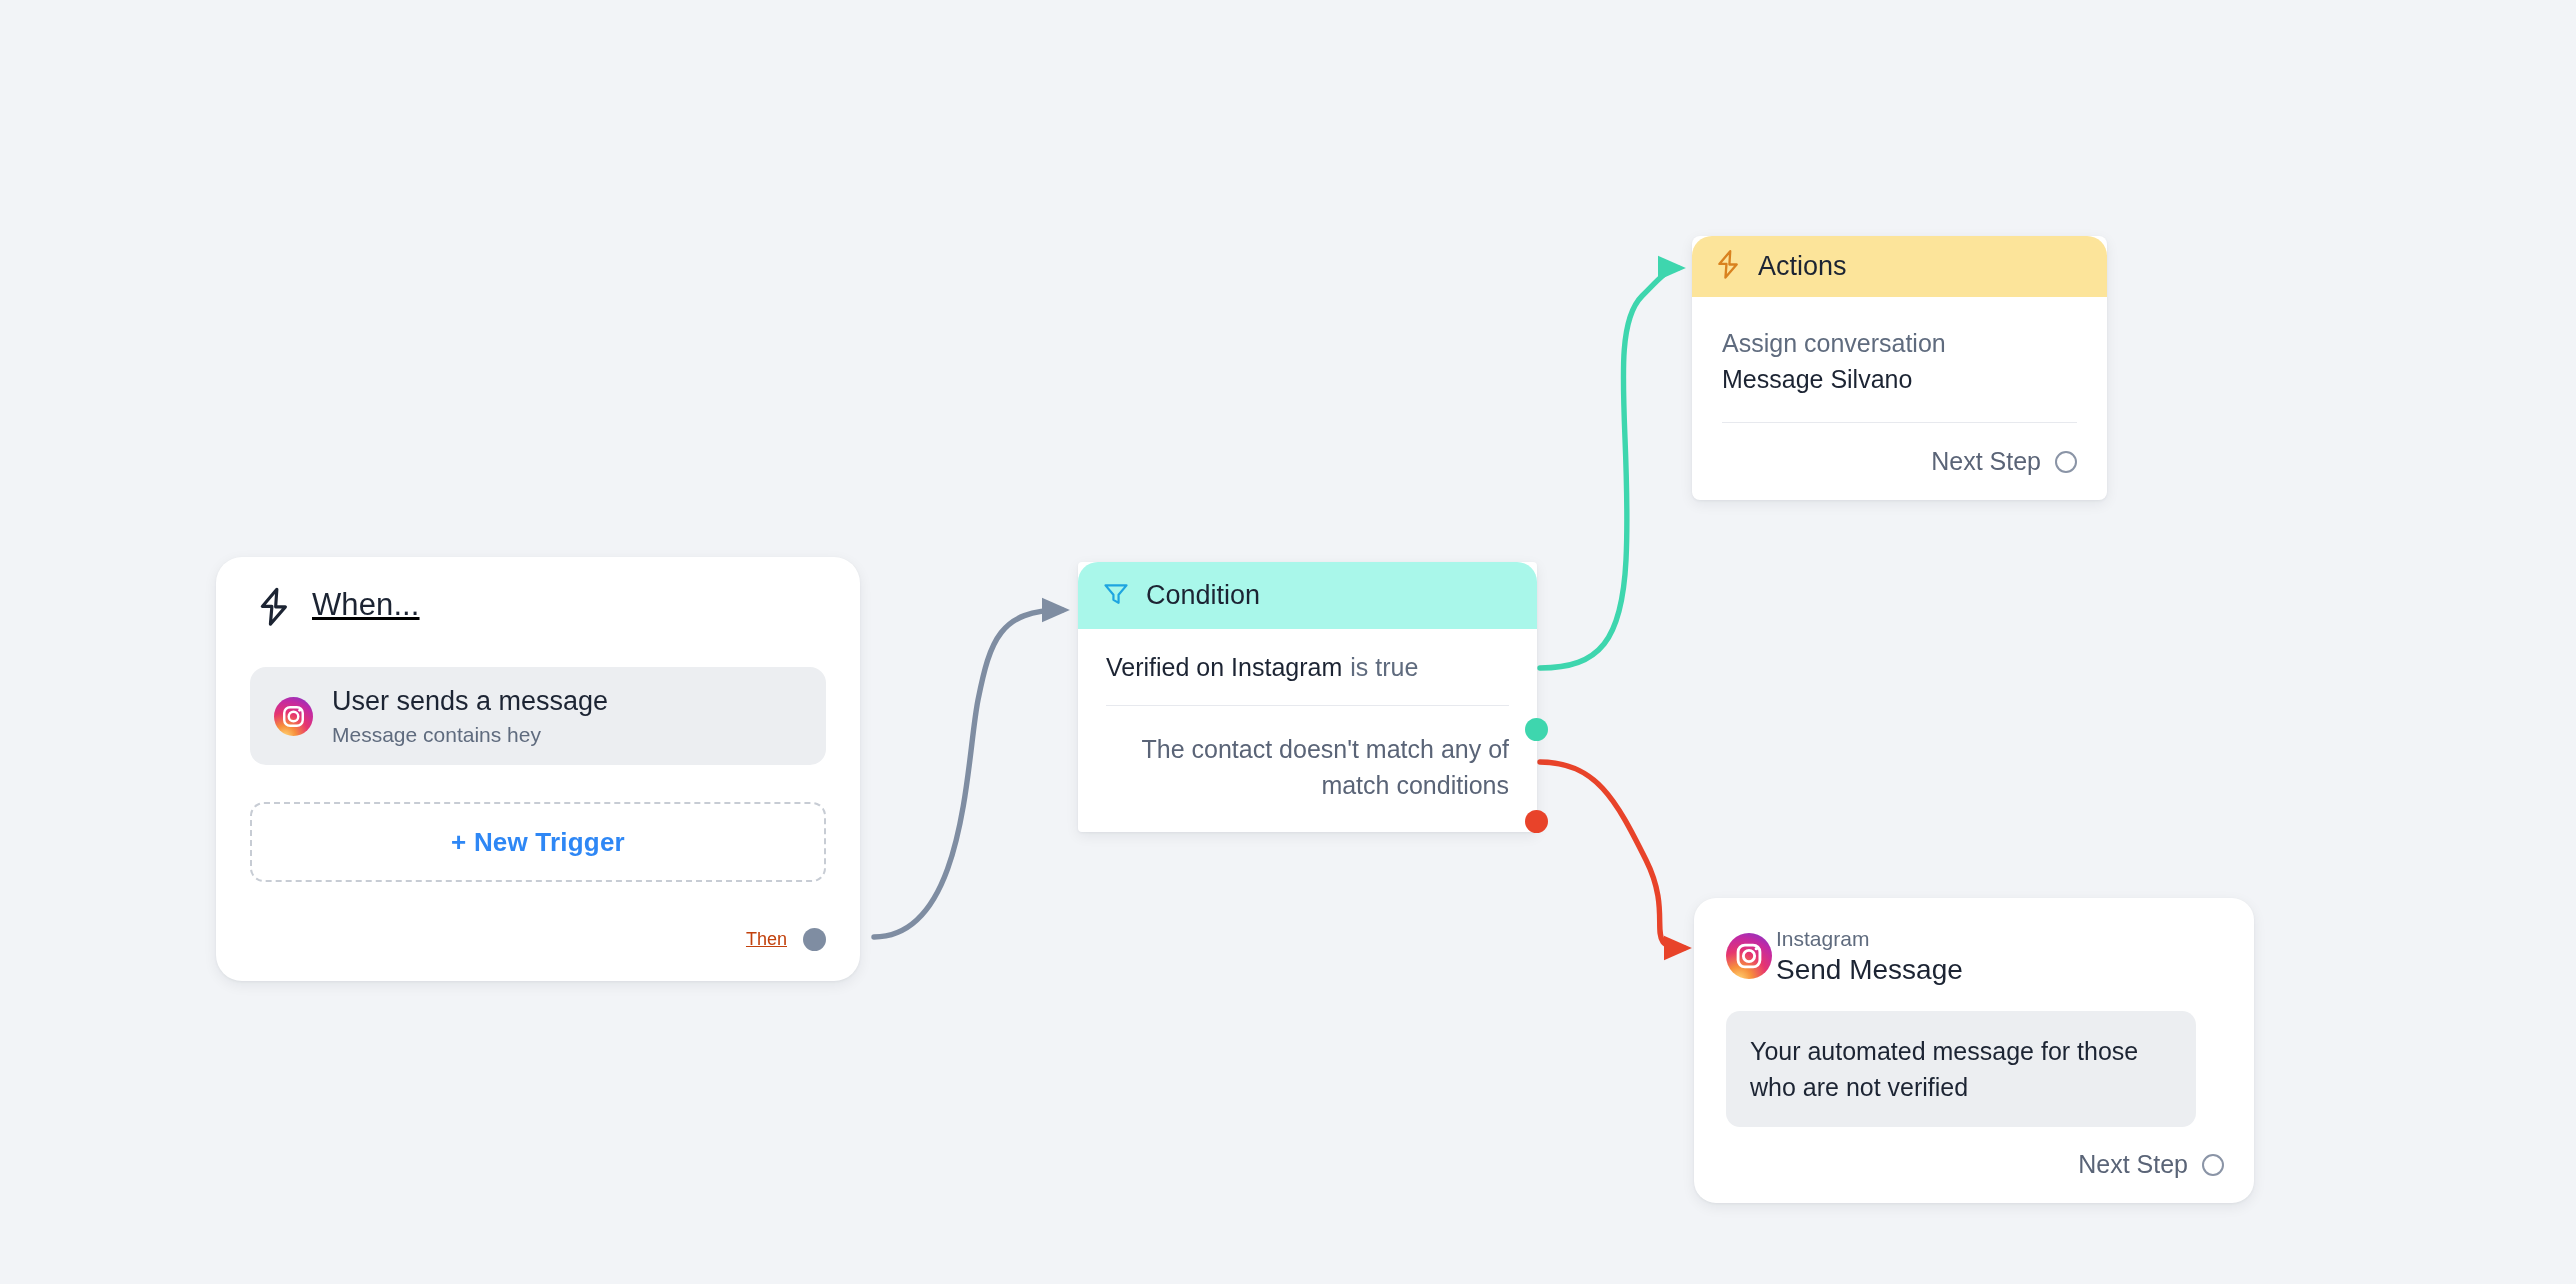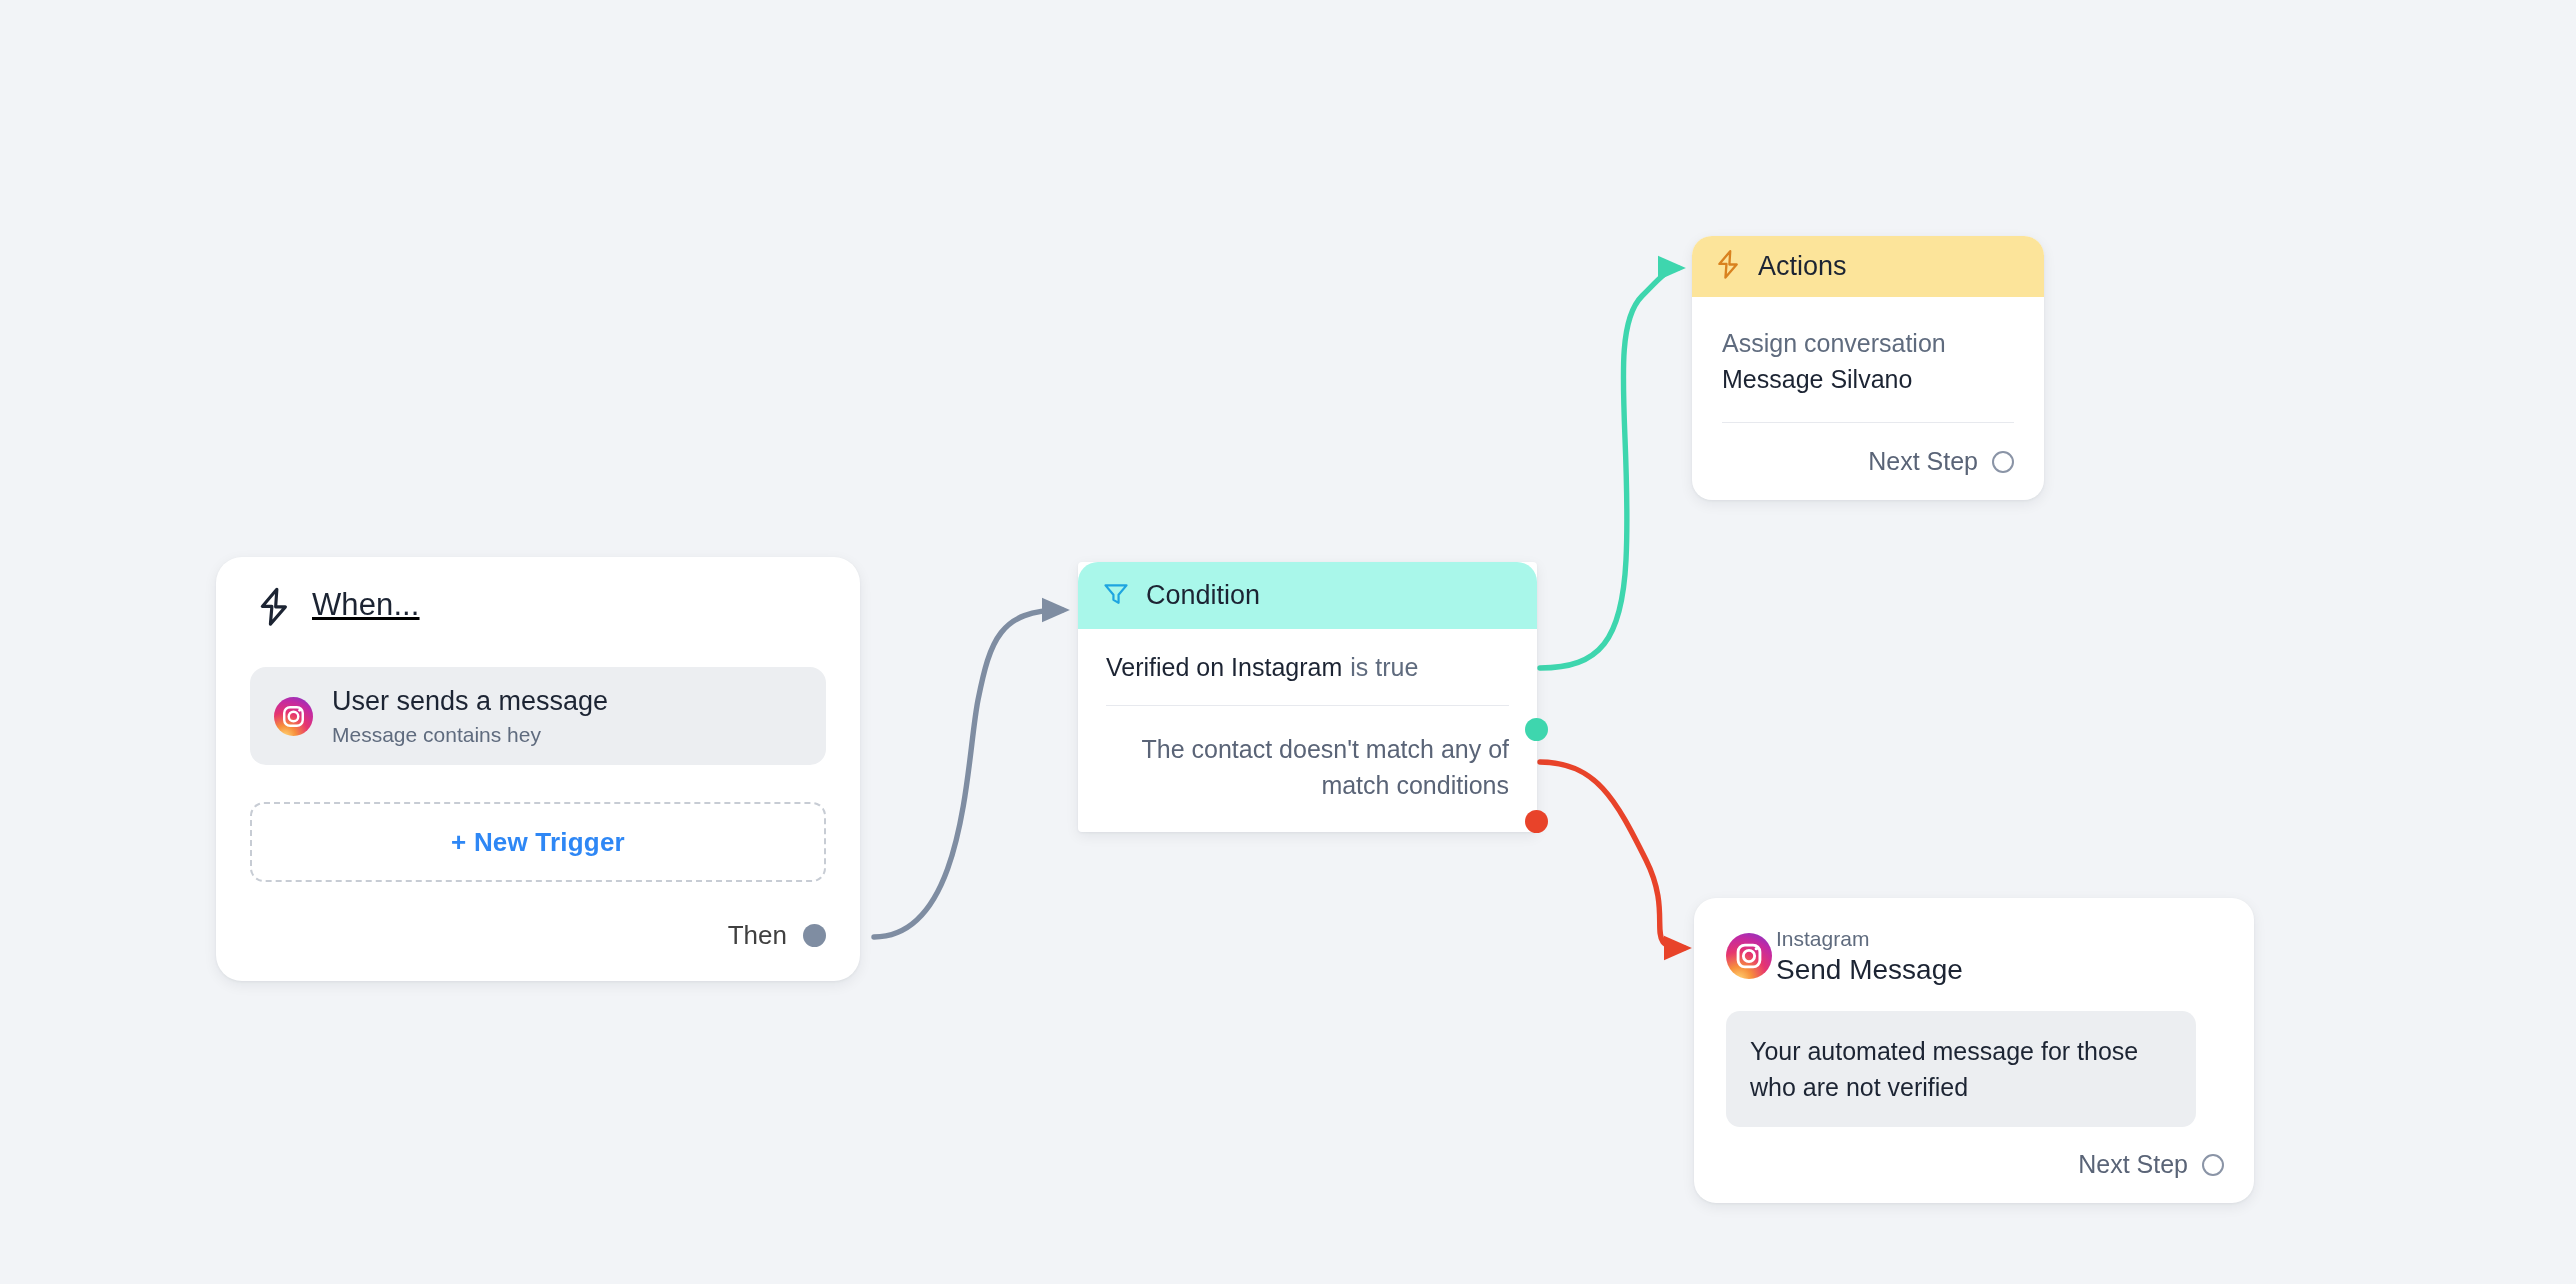--- a/index.html
+++ b/index.html
@@ -117,22 +117,23 @@
   .then-row {
     position: absolute;
     right: 34px;
     bottom: 30px;
     display: flex;
     align-items: center;
     gap: 16px;
   }
 
   .then-label {
-    font-size: 26px;
-    color: #404040;
+    font-size: 18px;
+    color: #c2410c;
+    text-decoration: underline;
   }
 
   .port-dot {
     width: 23px;
     height: 23px;
     border-radius: 50%;
     display: block;
   }
   .port-gray { background: #7f8da2; }
 
@@ -189,23 +190,23 @@
     height: 23px;
     border-radius: 50%;
   }
   #cond-port-true  { right: -11px; top: 156px; background: #3ed6ae; }
   #cond-port-false { right: -11px; top: 248px; background: #e8432a; }
 
   
   #actions-node {
     left: 1692px;
     top: 236px;
-    width: 352px;
+    width: 415px;
     height: 264px;
-    border-radius: 20px;
+    border-radius: 8px;
   }
 
   .act-header {
     background: #fce49a;
     height: 61px;
     border-radius: 20px 20px 0 0;
     display: flex;
     align-items: center;
     gap: 16px;
     padding-left: 22px;

